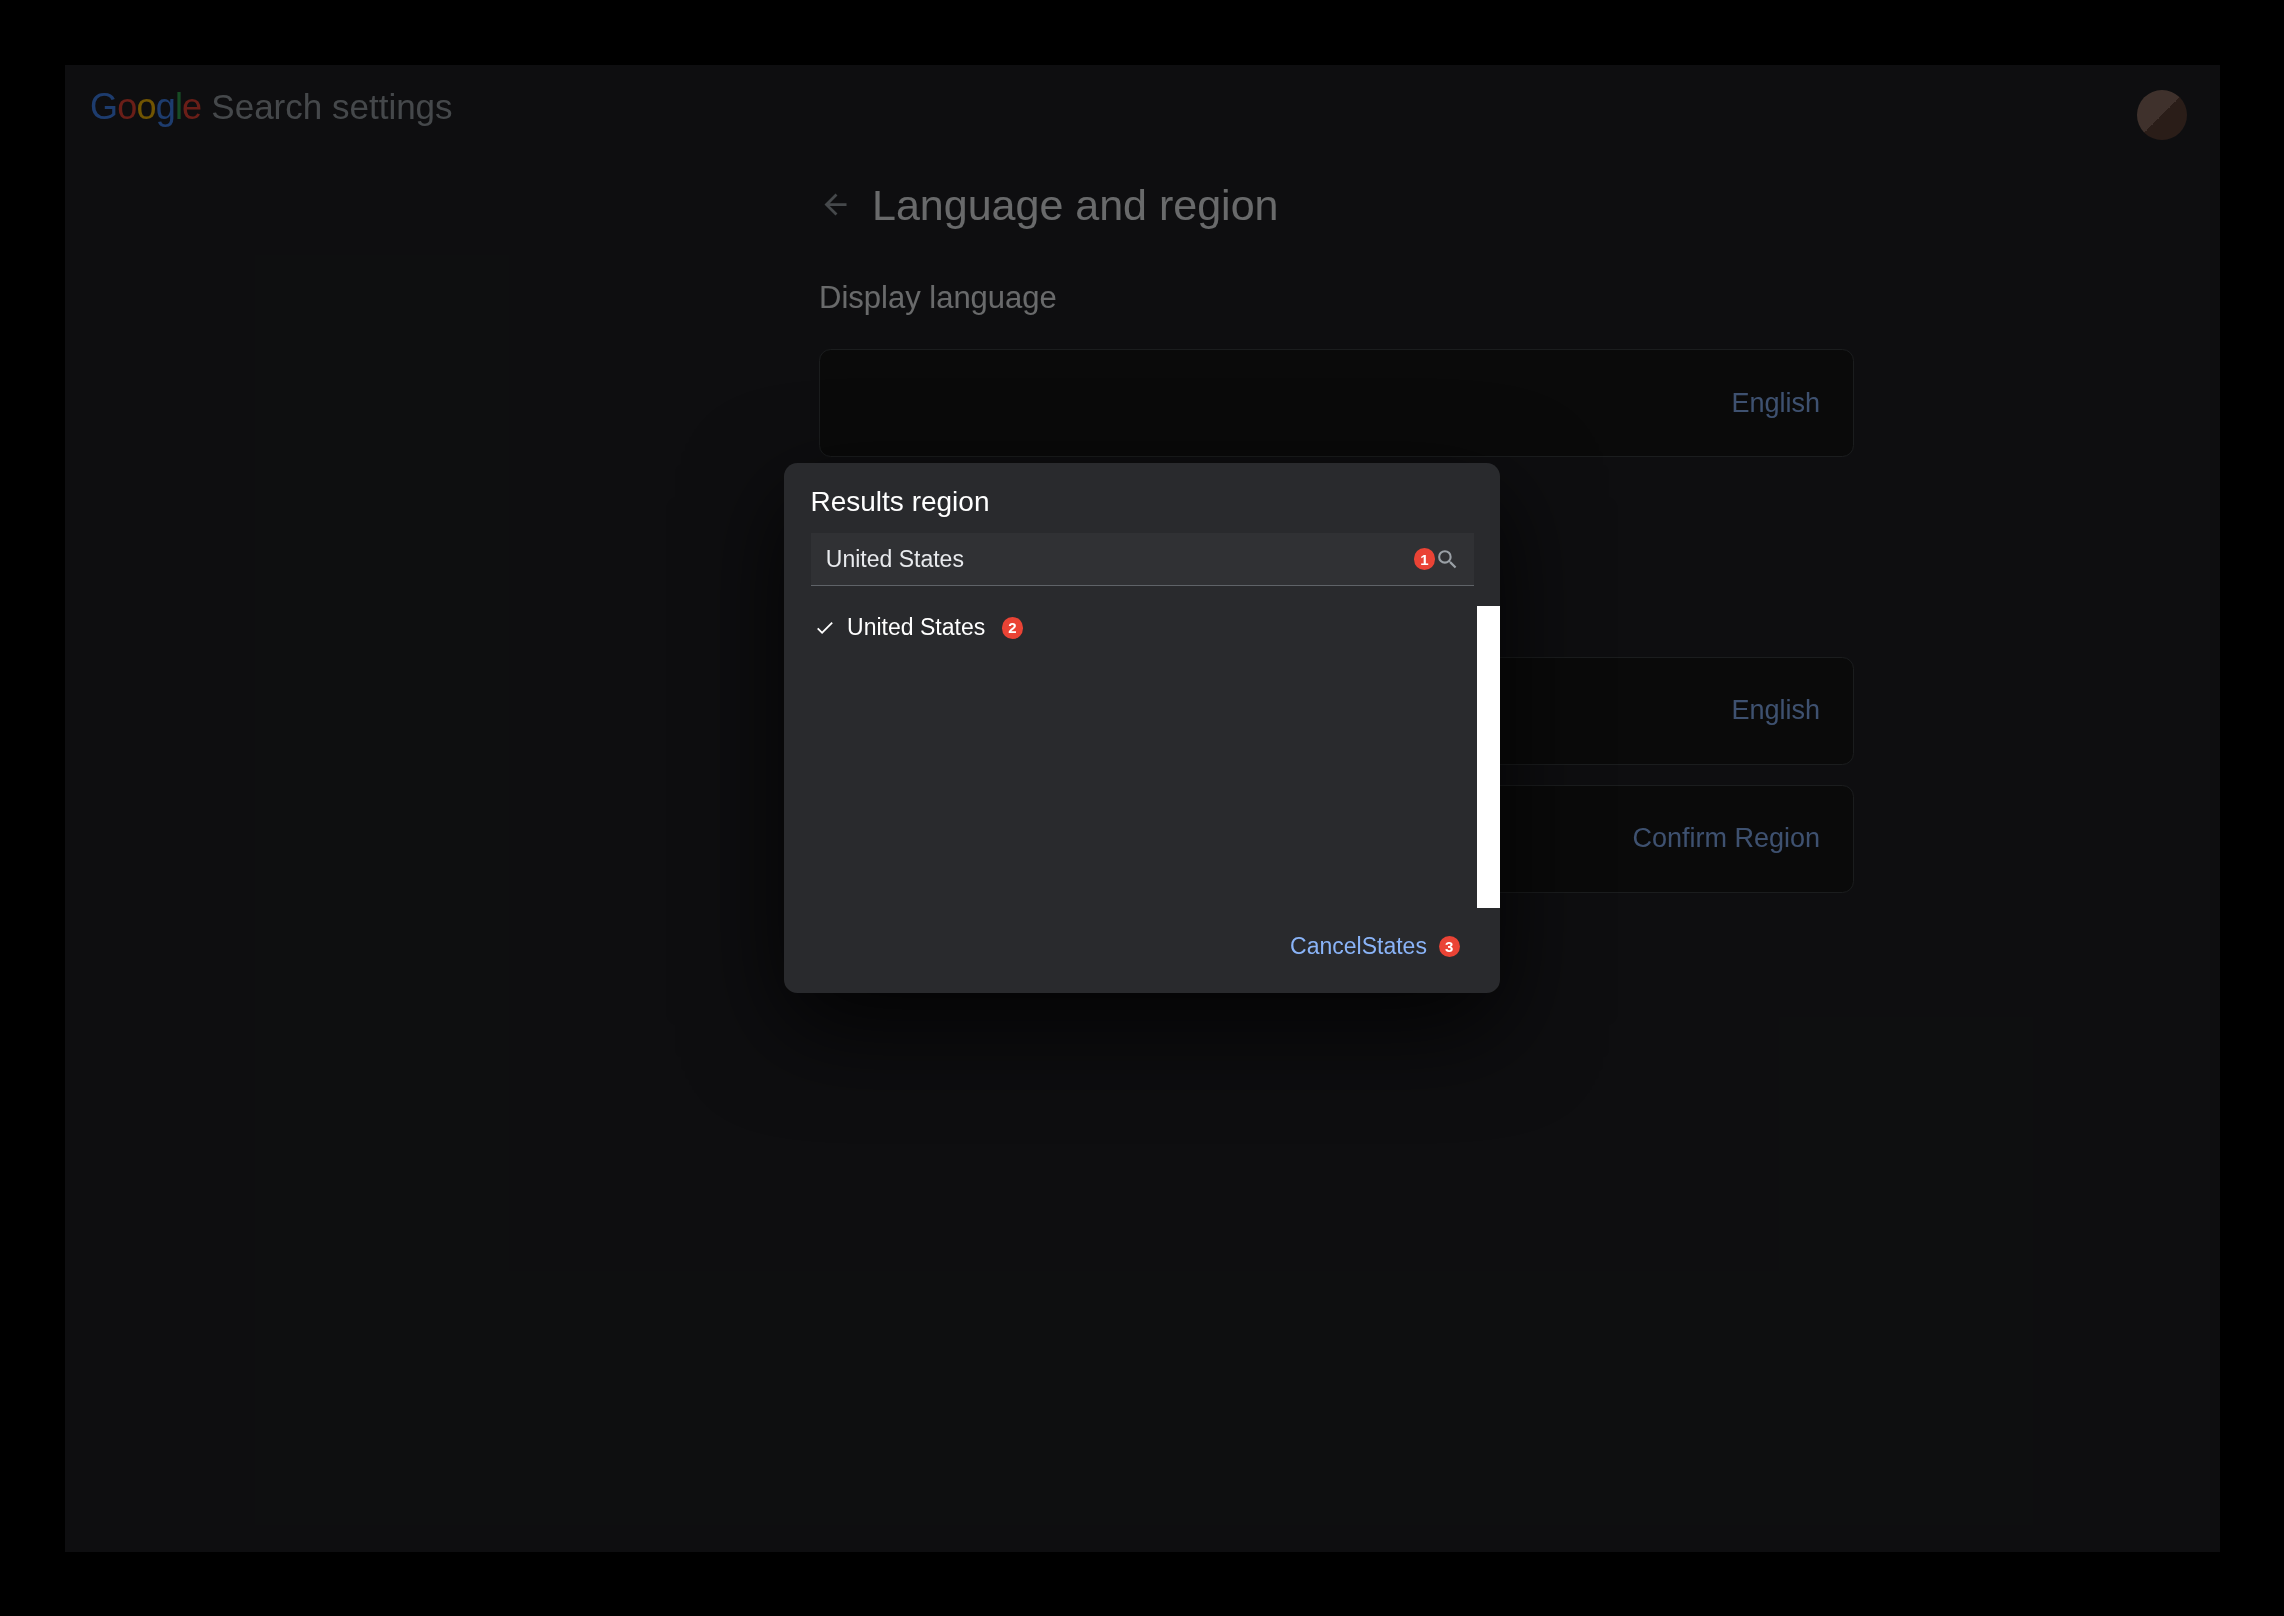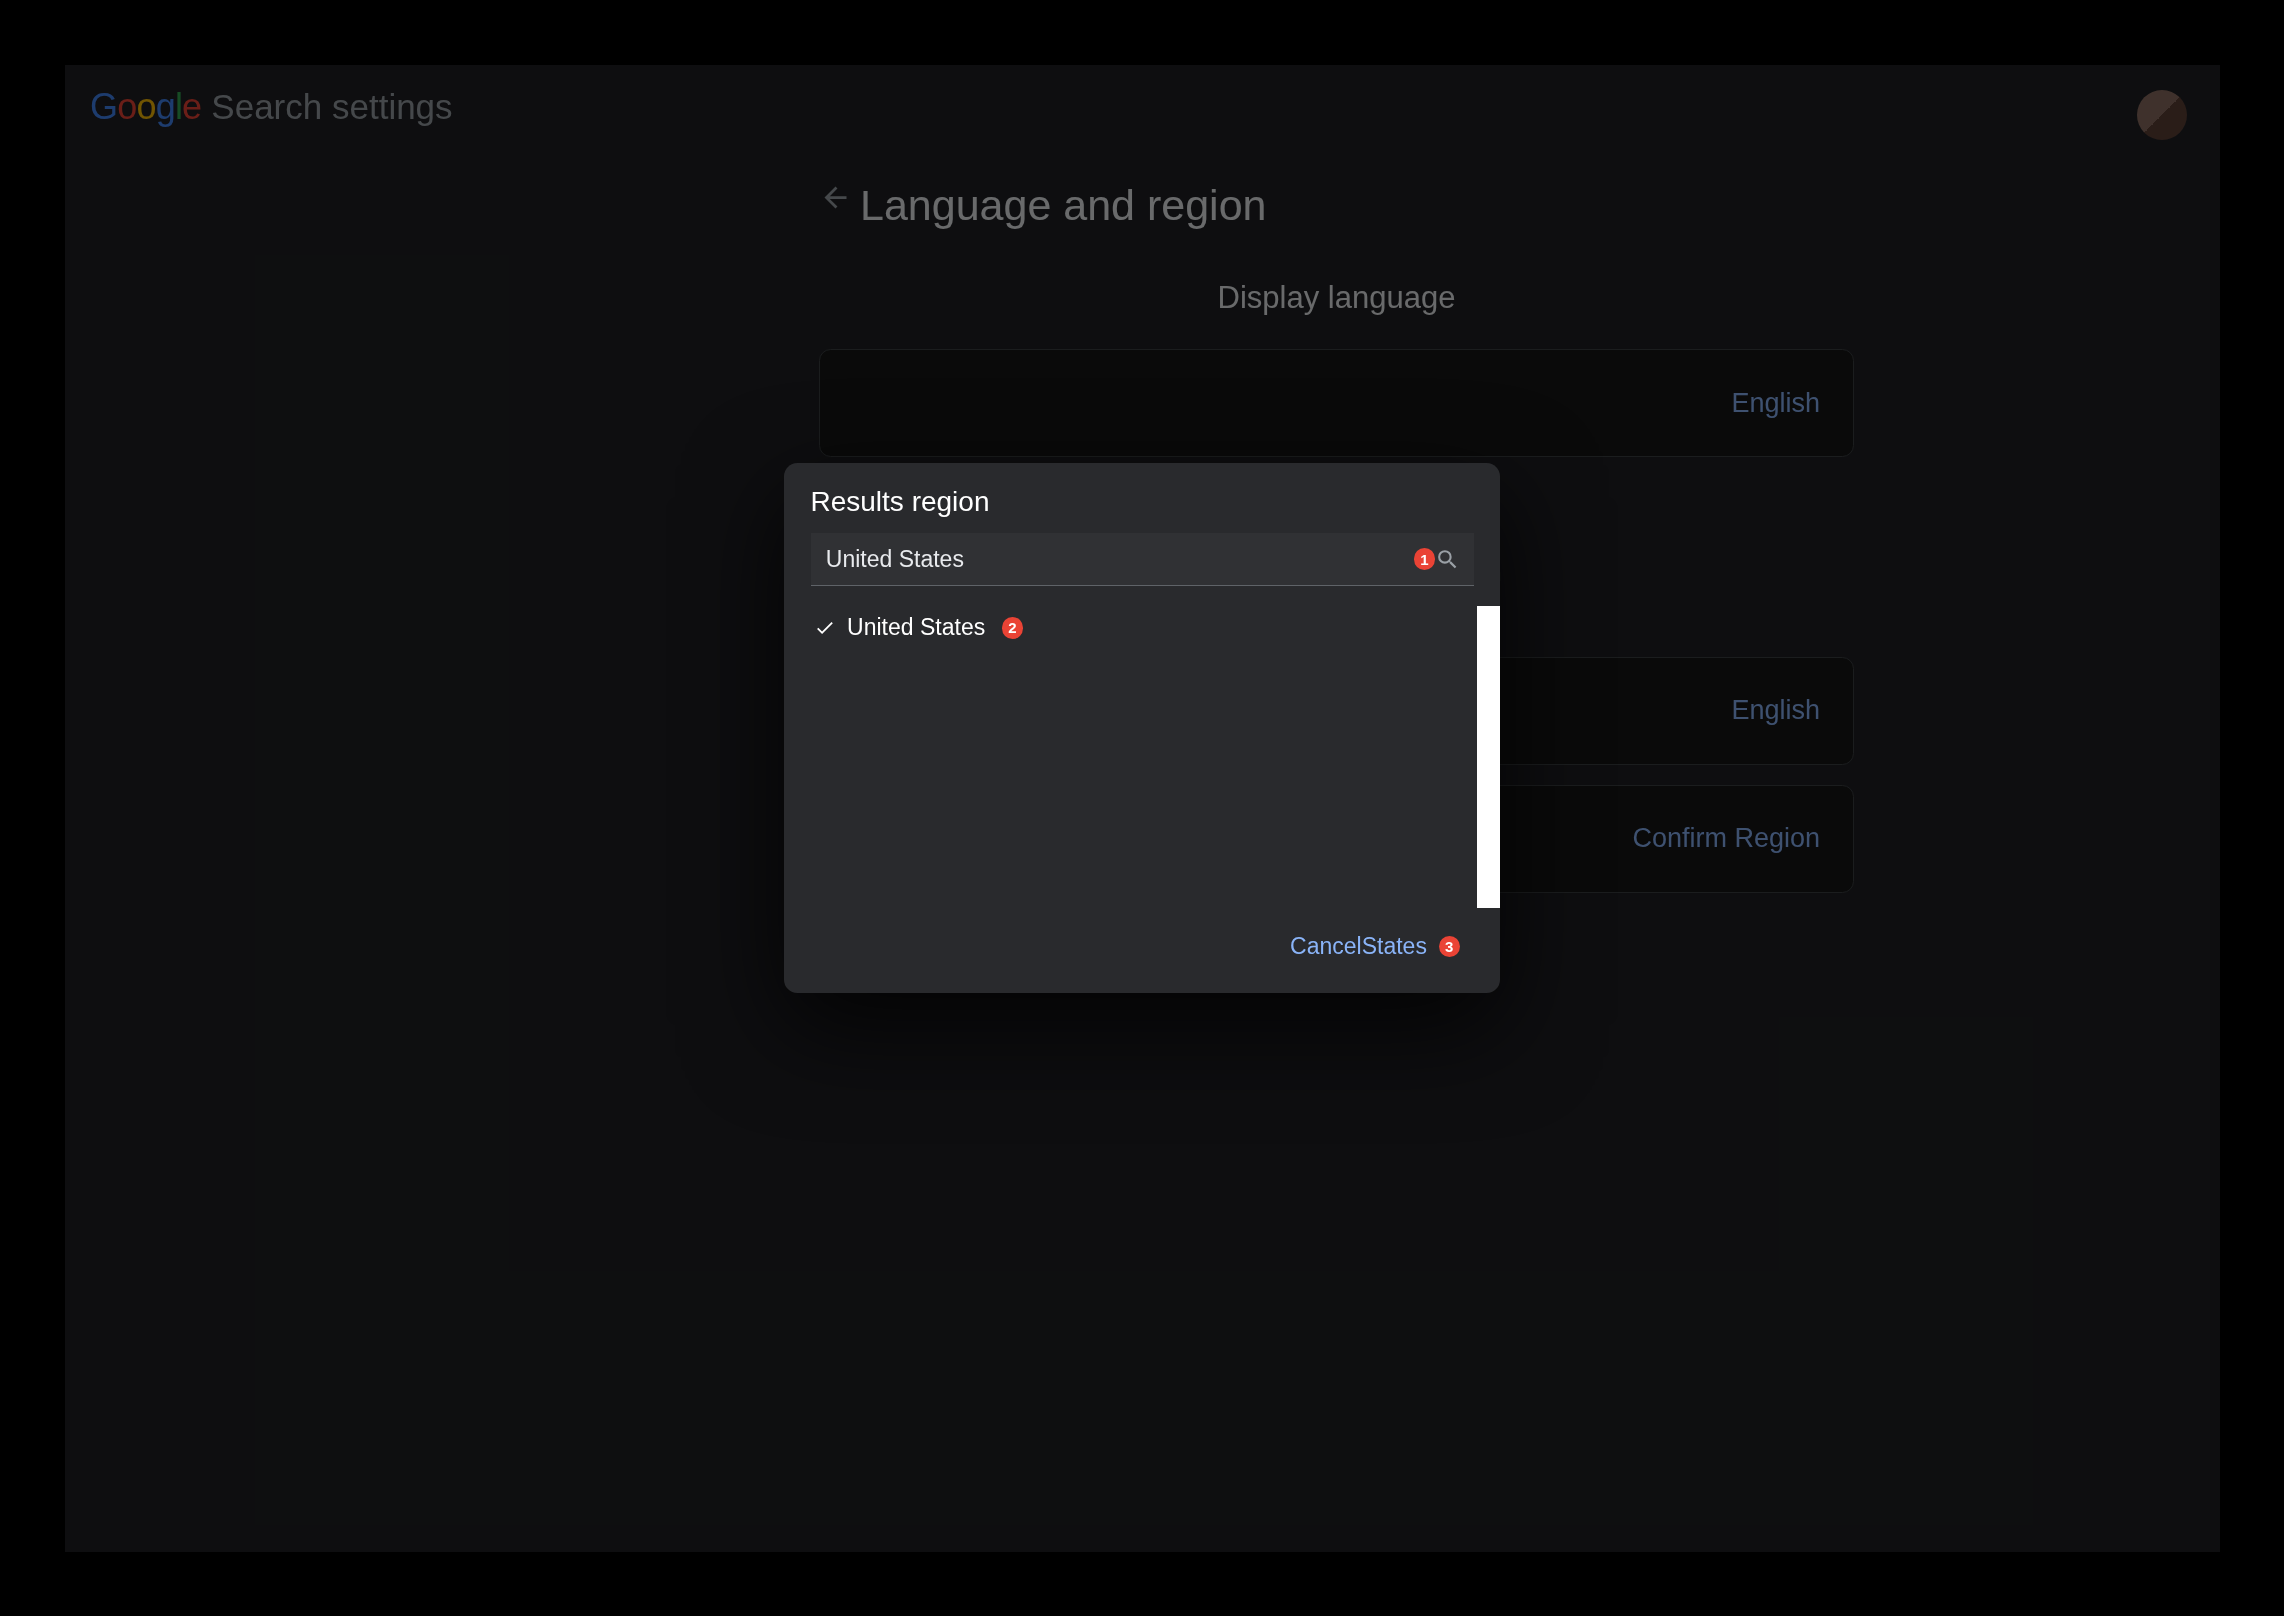--- a/index.html
+++ b/index.html
@@ -72,21 +72,22 @@
     background: linear-gradient(135deg,#8d6e63 0 50%,#5d4037 50% 100%);
   }
   
   .main {
     margin-left: 754px;
     margin-top: 33px;
     width: 1035px;
   }
   .page-heading-row {
     display:flex;
-    gap:8px;
+    align-items:center;
+    gap:20px;
     margin-bottom: 50px;
   }
   .back-arrow svg { width: 33px; height: 33px; fill: var(--text-secondary); }
   .page-heading {
     font-size: 43px;
     font-weight: 400;
     color: var(--text-primary);
   }
   .section-heading {
     font-size: 31px;
@@ -106,21 +107,21 @@
     border: 0.8px solid #3c4043;
     border-radius: 11.6px;
     height: 108px;
     display:flex;
     align-items:center;
     justify-content:flex-end;
     padding: 0 33px;
     font-size: 27px;
     color: var(--link);
   }
-  .section-block { margin-top: 66px; text-align: center; }
+  .section-block { margin-top: 66px; }
   
   .scrim {
     position: absolute;
     inset: 0;
     background: rgba(0,0,0,0.55);
     z-index: 50;
   }
   .modal {
     position: absolute;
     left: 719px;

